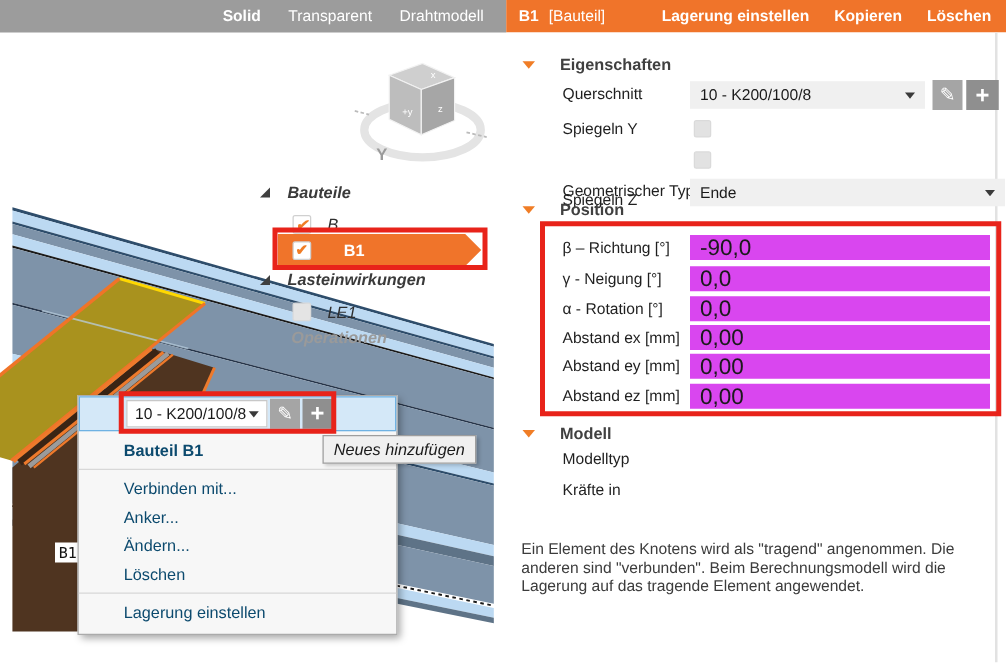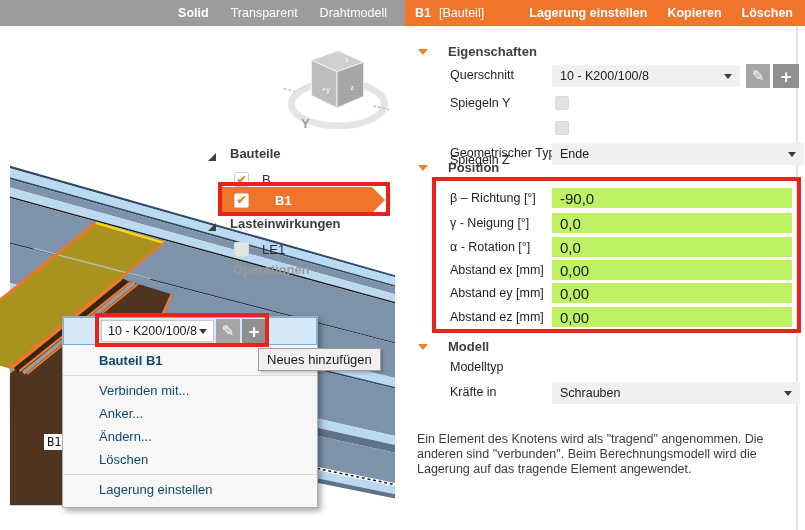--- a/index.html
+++ b/index.html
@@ -24,21 +24,21 @@
   
   .viewport { position:absolute; left:0; top:26px; width:405px; height:504px; background:#fff; }
   .scene { position:absolute; left:0; top:0; z-index:1; }
 
   .b1-float { position:absolute; left:44px; top:408px; z-index:4; background:#fff;
     color:#111; font-family:"DejaVu Sans Mono", monospace; font-size:12px;
     padding:1px 3px; }
 
   
   .tree { position:absolute; left:0; top:0; width:405px; height:300px; z-index:5; font-size:13px; }
-  .tnode { position:absolute; display:flex; align-items:flex-end; }
+  .tnode { position:absolute; display:flex; align-items:center;font-style:italic; }
   .texp { width:0; height:0; border-bottom:8px solid #3F3F3F; border-left:8px solid transparent; margin-right:14px; }
   .tgroup { font-weight:bold; color:#3A3A3A; }
   .tgroup.dim { color:#9A9A9A; }
   .chk { width:15px; height:15px; background:#fff; border:1px solid #D0D0D0; border-radius:2px;
     display:inline-flex; align-items:center; justify-content:center; margin-right:13px;
     color:#F07D26; font-size:12px; font-weight:bold; line-height:1; }
   .chk.empty { background:#E4E4E4; border-color:#DADADA; color:transparent; }
   .titem { color:#2E2E2E; }
   .sel-bar { position:absolute; left:222px; top:161px; width:163px; height:26px; z-index:5;
     background:#F0742A; display:flex; align-items:center; padding-left:12px;
@@ -83,22 +83,22 @@
   .sec-tri { width:0; height:0; border-top:6px solid #F07D26; border-left:5px solid transparent;
     border-right:5px solid transparent; margin-right:20px; }
   .sec-title { color:#404040; font-weight:bold; font-size:13px; }
 
   .plabel { position:absolute; left:45px; }
   .pctl { position:absolute; left:147px; }
 
   .sel { height:22px; background:#F0F0F0; display:flex; align-items:center;
     padding:0 8px; color:#1A1A1A; }
   .sel .cg { flex:1; }
-  .pinput { width:240px; height:20px; background:#bef264; border:0;
-    font-family:"Liberation Sans", sans-serif; font-size:15px; color:#1A1A1A; padding:0 8px; }
+  .pinput { width:240px; height:20px; background:#d946ef; border:0;
+    font-family:"Liberation Sans", sans-serif; font-size:18px; color:#1A1A1A; padding:0 8px; }
   .pchk { width:14px; height:14px; background:#E2E2E2; border:1px solid #DADADA; border-radius:2px; display:inline-block; }
 
   .desc { position:absolute; left:12px; top:406px; width:378px; color:#3C3C3C;
     font-size:12.5px; line-height:1.18; }
 </style>
 </head>
 <body>
 
 <div class="app">
 
@@ -205,21 +205,21 @@
         <hr class="csep">
         <div class="citem">Verbinden mit...</div>
         <div class="citem">Anker...</div>
         <div class="citem">Ändern...</div>
         <div class="citem">Löschen</div>
         <hr class="csep">
         <div class="citem">Lagerung einstellen</div>
       </div>
     </div>
 
-    <div class="tooltip" style="top:322px;">Neues hinzufügen</div>
+    <div class="tooltip" style="top:322px;font-style:italic;">Neues hinzufügen</div>
 
     <div class="ann ann-tree" style="top:156px;"></div>
     <div class="ann ann-combo" style="top:287px;"></div>
   </div>
 
   <div class="vp-toolbar">
     <span class="tbtn active">Solid</span>
     <span class="tbtn">Transparent</span>
     <span class="tbtn">Drahtmodell</span>
   </div>
@@ -277,23 +277,19 @@
     <input class="pctl pinput" style="top: 257px;" value="0,00">
     <div class="plabel" style="top:284px;">Abstand ez [mm]</div>
     <input class="pctl pinput" style="top: 281px;" value="0,00">
 
     <div class="sec-head" style="top:313px;">
       <span class="sec-tri"></span>
       <span class="sec-title">Modell</span>
     </div>
     <div class="plabel" style="top:334px;">Modelltyp</div>
     <div class="plabel" style="top:359px;">Kräfte in</div>
-    <div class="pctl sel" style="top:356px; width:248px;">
-      <span class="cg">Schrauben</span>
-      <span class="caret"></span>
-    </div>
 
     <div class="desc">Ein Element des Knotens wird als "tragend" angenommen. Die anderen sind "verbunden". Beim Berechnungsmodell wird die Lagerung auf das tragende Element angewendet.</div>
   </div>
 
   <div class="ann ann-pos"></div>
 
 </div>
 
 </body></html>

